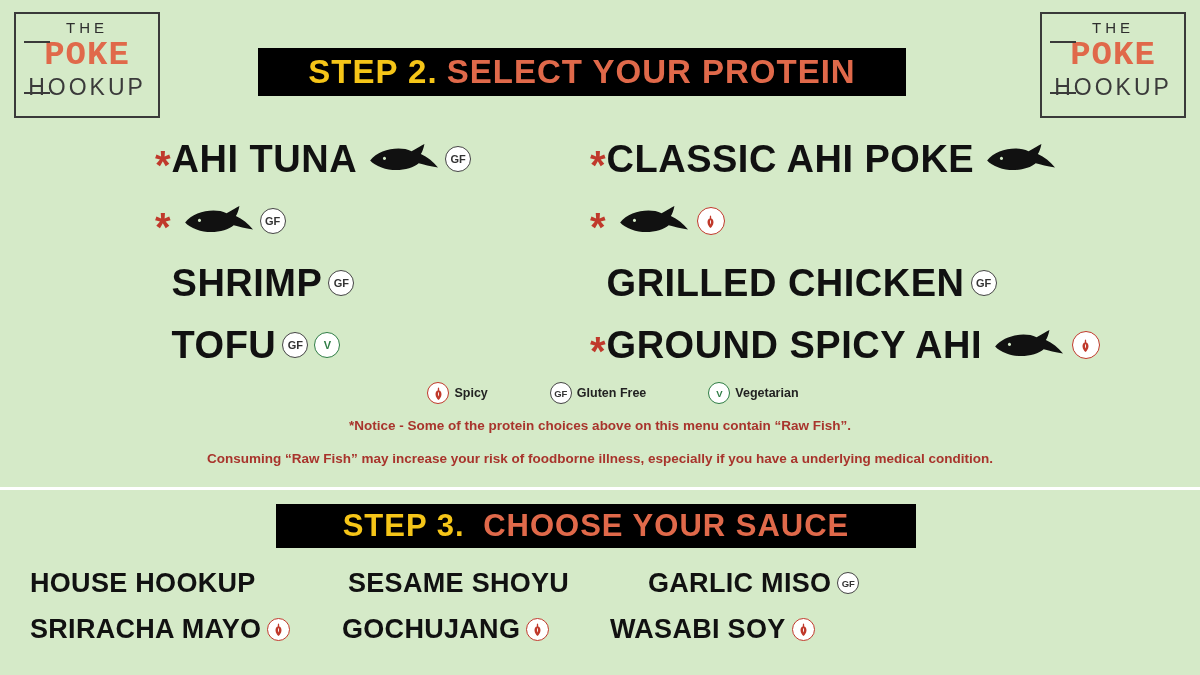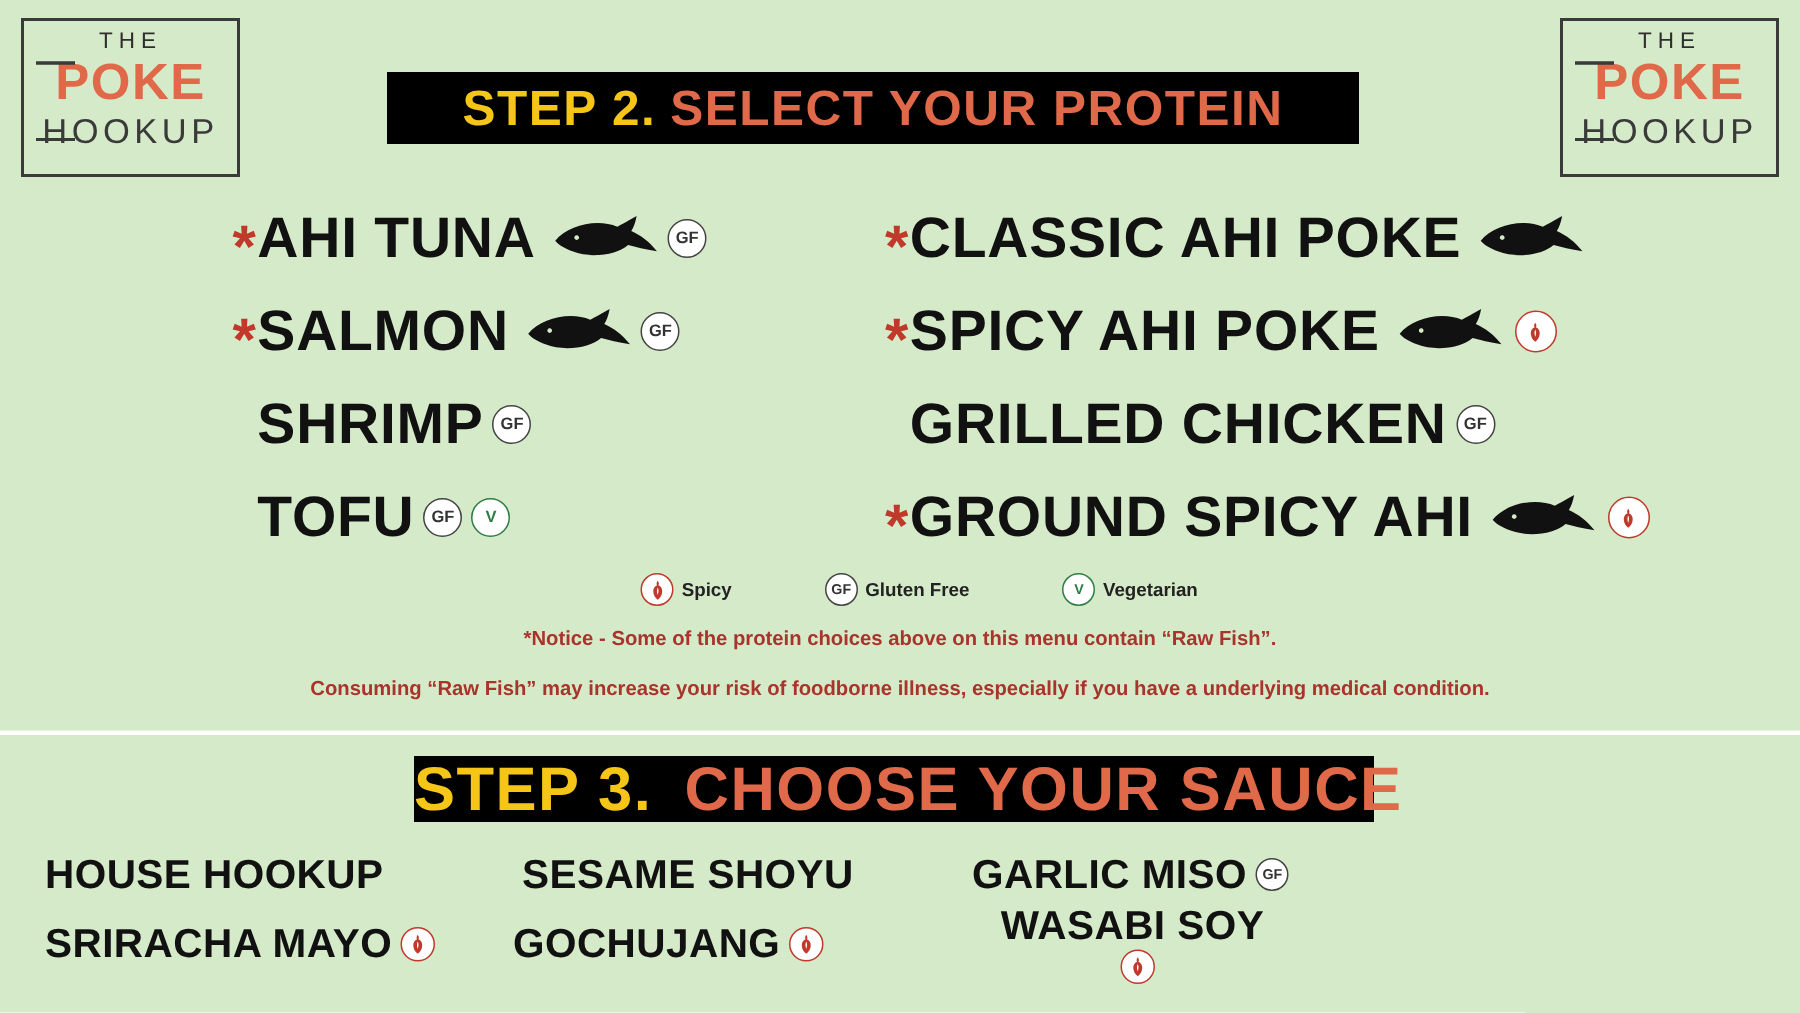--- a/index.html
+++ b/index.html
@@ -39,20 +39,21 @@
     font-weight: 400;
     line-height: 16px;
   }
   .logo .poke {
     font-size: 34px;
     font-weight: 700;
     letter-spacing: 1px;
     color: #e0694a;
     line-height: 34px;
     margin-top: 2px;
+    font-family: Liberation Mono, monospace;
   }
   .logo .hookup {
     font-size: 23px;
     font-weight: 400;
     letter-spacing: 3px;
     color: #3a3a3a;
     line-height: 26px;
     margin-top: 2px;
   }
   .logo .rule {
@@ -89,21 +90,21 @@
     height: 48px;
     line-height: 48px;
     font-size: 33px;
   }
   #banner-step3 {
     left: 276px;
     top: 504px;
     width: 640px;
     height: 44px;
     line-height: 44px;
-    font-size: 41px;
+    font-size: 31px;
   }
 
   
   .proteins {
     position: absolute;
     top: 128px;
     left: 0;
     width: 1200px;
     height: 240px;
   }
@@ -278,21 +279,20 @@
           <span class="p-name">AHI TUNA</span>
           <span class="fish">
             <svg width="72" height="30" viewBox="0 0 100 42">
               <path d="M4 23 C16 8, 44 2, 62 10 C70 6, 76 2, 80 0 C79 6, 77 11, 75 14 C84 18, 92 24, 99 33 C88 31, 79 29, 72 27 C62 36, 38 40, 20 33 C13 30, 7 27, 4 23 Z M24 18 a2.2 2.2 0 1 0 0.1 0 Z" fill="#111"></path>
             </svg>
           </span>
           <span class="badge badge-gf">GF</span>
         </div>
         <div class="p-row">
           <span class="star">*</span>
-          <span class="p-name">SALMON</span>
           <span class="fish">
             <svg width="72" height="30" viewBox="0 0 100 42">
               <path d="M4 23 C16 8, 44 2, 62 10 C70 6, 76 2, 80 0 C79 6, 77 11, 75 14 C84 18, 92 24, 99 33 C88 31, 79 29, 72 27 C62 36, 38 40, 20 33 C13 30, 7 27, 4 23 Z M24 18 a2.2 2.2 0 1 0 0.1 0 Z" fill="#111"></path>
             </svg>
           </span>
           <span class="badge badge-gf">GF</span>
         </div>
         <div class="p-row">
           <span class="star hidden">*</span>
           <span class="p-name">SHRIMP</span>
@@ -310,21 +310,20 @@
           <span class="star">*</span>
           <span class="p-name">CLASSIC AHI POKE</span>
           <span class="fish">
             <svg width="72" height="30" viewBox="0 0 100 42">
               <path d="M4 23 C16 8, 44 2, 62 10 C70 6, 76 2, 80 0 C79 6, 77 11, 75 14 C84 18, 92 24, 99 33 C88 31, 79 29, 72 27 C62 36, 38 40, 20 33 C13 30, 7 27, 4 23 Z M24 18 a2.2 2.2 0 1 0 0.1 0 Z" fill="#111"></path>
             </svg>
           </span>
         </div>
         <div class="p-row">
           <span class="star">*</span>
-          <span class="p-name">SPICY AHI POKE</span>
           <span class="fish">
             <svg width="72" height="30" viewBox="0 0 100 42">
               <path d="M4 23 C16 8, 44 2, 62 10 C70 6, 76 2, 80 0 C79 6, 77 11, 75 14 C84 18, 92 24, 99 33 C88 31, 79 29, 72 27 C62 36, 38 40, 20 33 C13 30, 7 27, 4 23 Z M24 18 a2.2 2.2 0 1 0 0.1 0 Z" fill="#111"></path>
             </svg>
           </span>
           <span class="badge badge-spicy">
             <svg width="17" height="17" viewBox="0 0 24 24">
               <path d="M12 3 C10.5 5 10.8 6.5 11.4 7.4 C9 8.2 7.6 10.6 7.8 13.4 C8 16.6 9.8 19.4 12 21 C14.2 19.4 16 16.6 16.2 13.4 C16.4 10.6 15 8.2 12.6 7.4 C13.2 6.5 13.5 5 12 3 Z M12 9.5 C12.9 11.4 13 13.6 12 16.4 C11 13.6 11.1 11.4 12 9.5 Z" fill="#c0392b"></path>
             </svg>
           </span>
@@ -403,21 +402,21 @@
           </span>
         </div>
         <div class="sauce-cell" style="width: 262px; padding-left: 24px;">
           <span class="sauce-name">GOCHUJANG</span>
           <span class="badge badge-spicy">
             <svg width="17" height="17" viewBox="0 0 24 24">
               <path d="M12 3 C10.5 5 10.8 6.5 11.4 7.4 C9 8.2 7.6 10.6 7.8 13.4 C8 16.6 9.8 19.4 12 21 C14.2 19.4 16 16.6 16.2 13.4 C16.4 10.6 15 8.2 12.6 7.4 C13.2 6.5 13.5 5 12 3 Z M12 9.5 C12.9 11.4 13 13.6 12 16.4 C11 13.6 11.1 11.4 12 9.5 Z" fill="#c0392b"></path>
             </svg>
           </span>
         </div>
-        <div class="sauce-cell" style="width: 320px; padding-left: 30px; flex-direction: column;">
+        <div class="sauce-cell" style="width: 320px; padding-left: 30px;">
           <span class="sauce-name">WASABI SOY</span>
           <span class="badge badge-spicy">
             <svg width="17" height="17" viewBox="0 0 24 24">
               <path d="M12 3 C10.5 5 10.8 6.5 11.4 7.4 C9 8.2 7.6 10.6 7.8 13.4 C8 16.6 9.8 19.4 12 21 C14.2 19.4 16 16.6 16.2 13.4 C16.4 10.6 15 8.2 12.6 7.4 C13.2 6.5 13.5 5 12 3 Z M12 9.5 C12.9 11.4 13 13.6 12 16.4 C11 13.6 11.1 11.4 12 9.5 Z" fill="#c0392b"></path>
             </svg>
           </span>
         </div>
       </div>
   </div>
 

